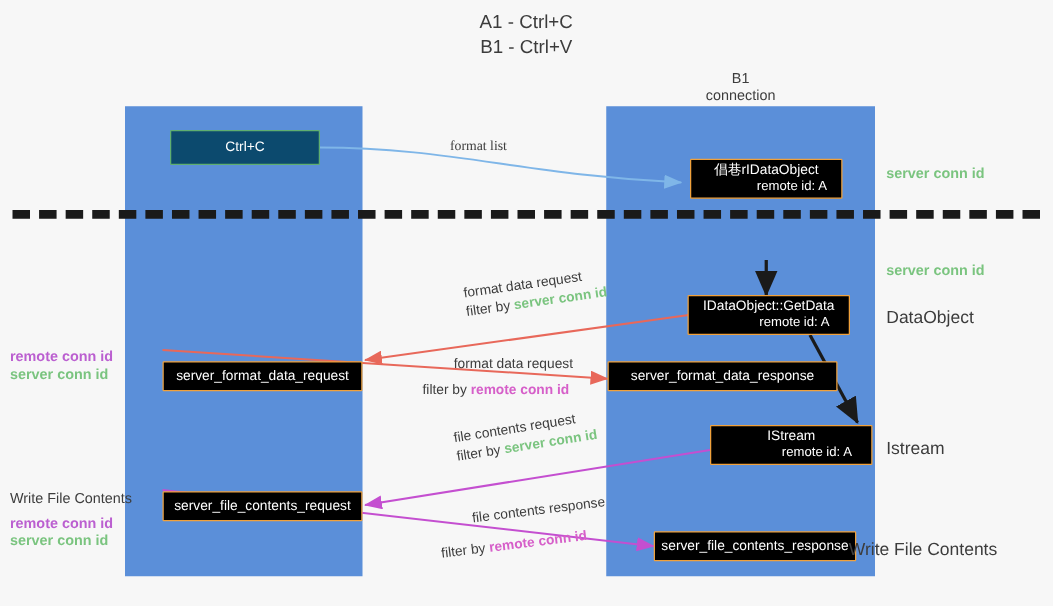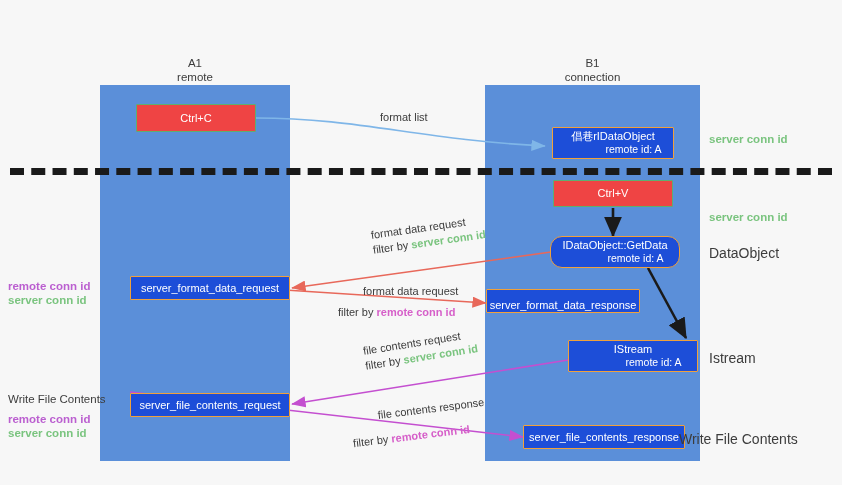--- a/index.html
+++ b/index.html
@@ -60,22 +60,22 @@
     display: flex;
     flex-direction: column;
     align-items: center;
     justify-content: center;
     text-align: center;
     color: #ffffff;
     font-size: 11px;
     line-height: 13px;
     border-radius: 1px;
   }
-  .node.green  { background: #ef4444; border: 1px solid #5fae70; }
-  .node.orange { background: #1d4ed8; border: 1px solid #f0a13c; }
+  .node.green  { background: #0c4a6e; border: 1px solid #5fae70; }
+  .node.orange { background: #000000; border: 1px solid #f0a13c; }
   .node .l2 { font-size: 10.5px; margin-left: 41px; }
 
   
   .side-label {
     font-size: 11.5px;
     color: #3c3c3c;
     line-height: 14px;
     white-space: nowrap;
   }
   .conn-remote { color: #bb5fd0; font-weight: bold; }
@@ -104,25 +104,25 @@
     left: 0; top: 0;
     width: 842px; height: 485px;
     pointer-events: none;
   }
 </style>
 </head>
 <body>
 
 <div id="stage">
 
-
-  <div id="hdr-a1" class="abs col-header">
-    <div>A1</div>
-    <div>remote</div>
-  </div>
+  <div id="title" class="abs">
+    <div>A1 - Ctrl+C</div>
+    <div>B1 - Ctrl+V</div>
+  </div>
+
   <div id="hdr-b1" class="abs col-header">
     <div>B1</div>
     <div>connection</div>
   </div>
 
   <div id="lane-a1" class="abs lane"></div>
   <div id="lane-b1" class="abs lane"></div>
 
   <svg id="wires">
     <defs>
@@ -159,51 +159,48 @@
 
   <div class="abs node green" style="left:136px; top:104px; width:120px; height:28px;">
     <div>Ctrl+C</div>
   </div>
 
   <div class="abs node orange" style="left:552px; top:127px; width:122px; height:32px;">
     <div>倡巷rIDataObject</div>
     <div class="l2">remote id: A</div>
   </div>
 
-  <div class="abs node green" style="left:553px; top:180px; width:120px; height:27px;">
-    <div>Ctrl+V</div>
-  </div>
-
-  <div class="abs node orange" style="left:550px; top:236px; width:130px; height:32px;border-radius:12px;">
+
+  <div class="abs node orange" style="left:550px; top:236px; width:130px; height:32px;">
     <div>IDataObject::GetData</div>
     <div class="l2">remote id: A</div>
   </div>
 
-  <div class="abs node orange" style="left:130px; top:276px; width:160px; height:24px;">
+  <div class="abs node orange" style="left:130px; top:289px; width:160px; height:24px;">
     <div>server_format_data_request</div>
   </div>
 
-  <div class="abs node orange" style="left:486px; top:289px; width:154px; height:24px;justify-content:flex-end;">
+  <div class="abs node orange" style="left:486px; top:289px; width:184px; height:24px;">
     <div>server_format_data_response</div>
   </div>
 
   <div class="abs node orange" style="left:568px; top:340px; width:130px; height:32px;">
     <div>IStream</div>
     <div class="l2">remote id: A</div>
   </div>
 
   <div class="abs node orange" style="left:130px; top:393px; width:160px; height:24px;align-items:center;">
     <div>server_file_contents_request</div>
   </div>
 
   <div class="abs node orange" style="left:523px; top:425px; width:162px; height:24px;">
     <div>server_file_contents_response</div>
   </div>
 
-  <div class="abs edge-label" style="left:380px; top:110px;">
+  <div class="abs edge-label" style="left:360px; top:110px;font-family:Liberation Serif, serif;">
     <span>format list</span>
   </div>
 
   <div class="abs edge-label" style="left:370px; top:228px; transform: rotate(-8deg);">
     <div>format data request</div>
     <div>
       <span>filter by </span><span class="hi-server">server conn id</span>
     </div>
   </div>
 

